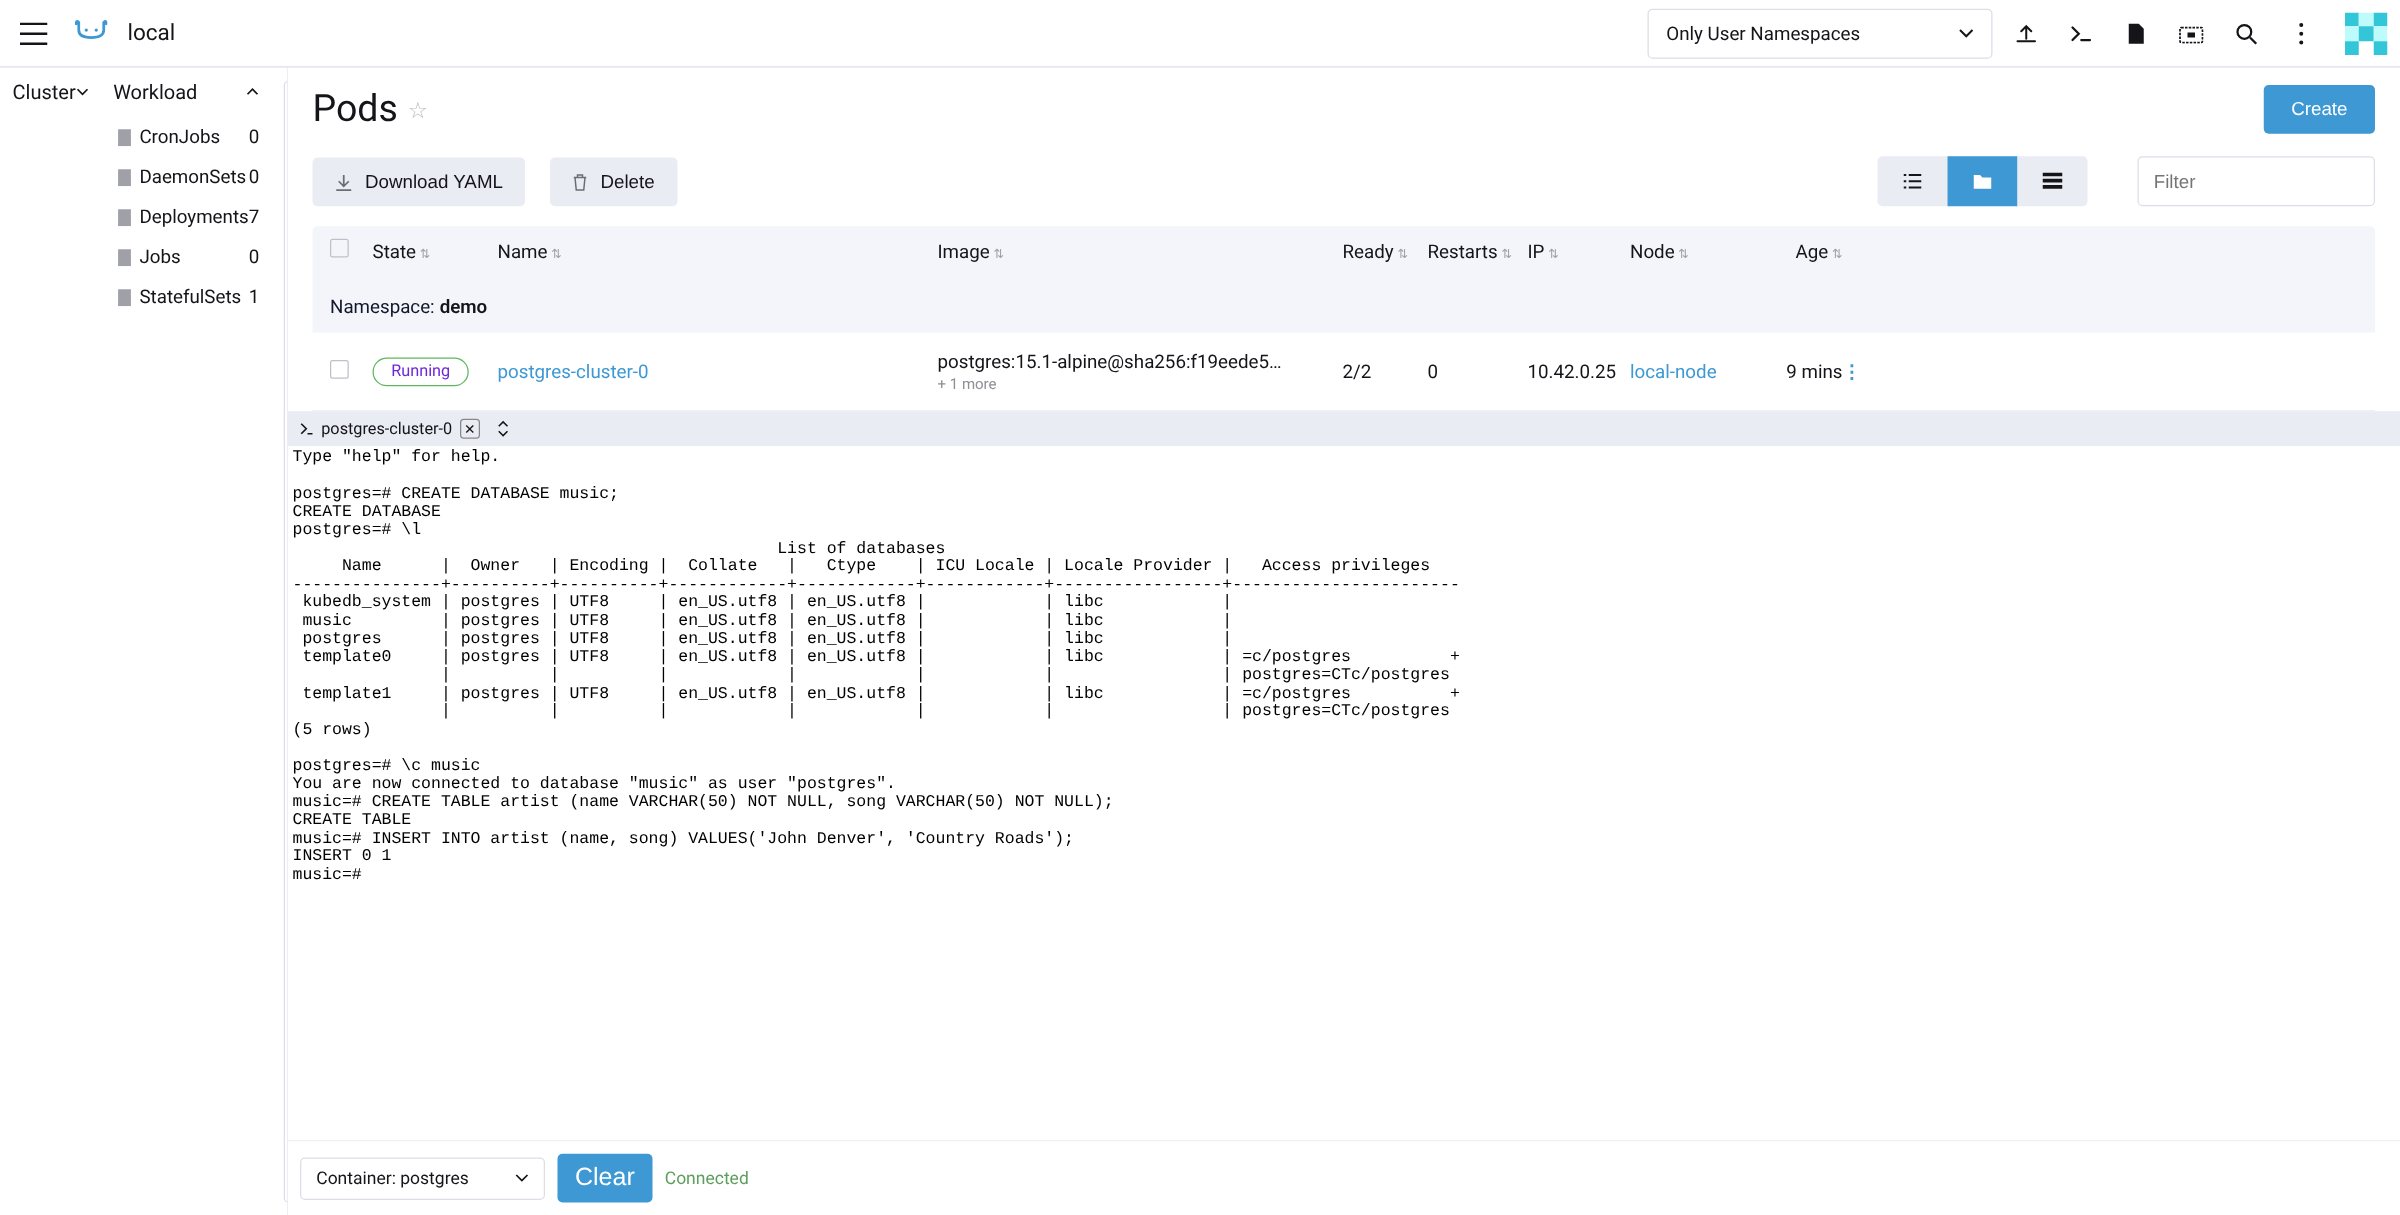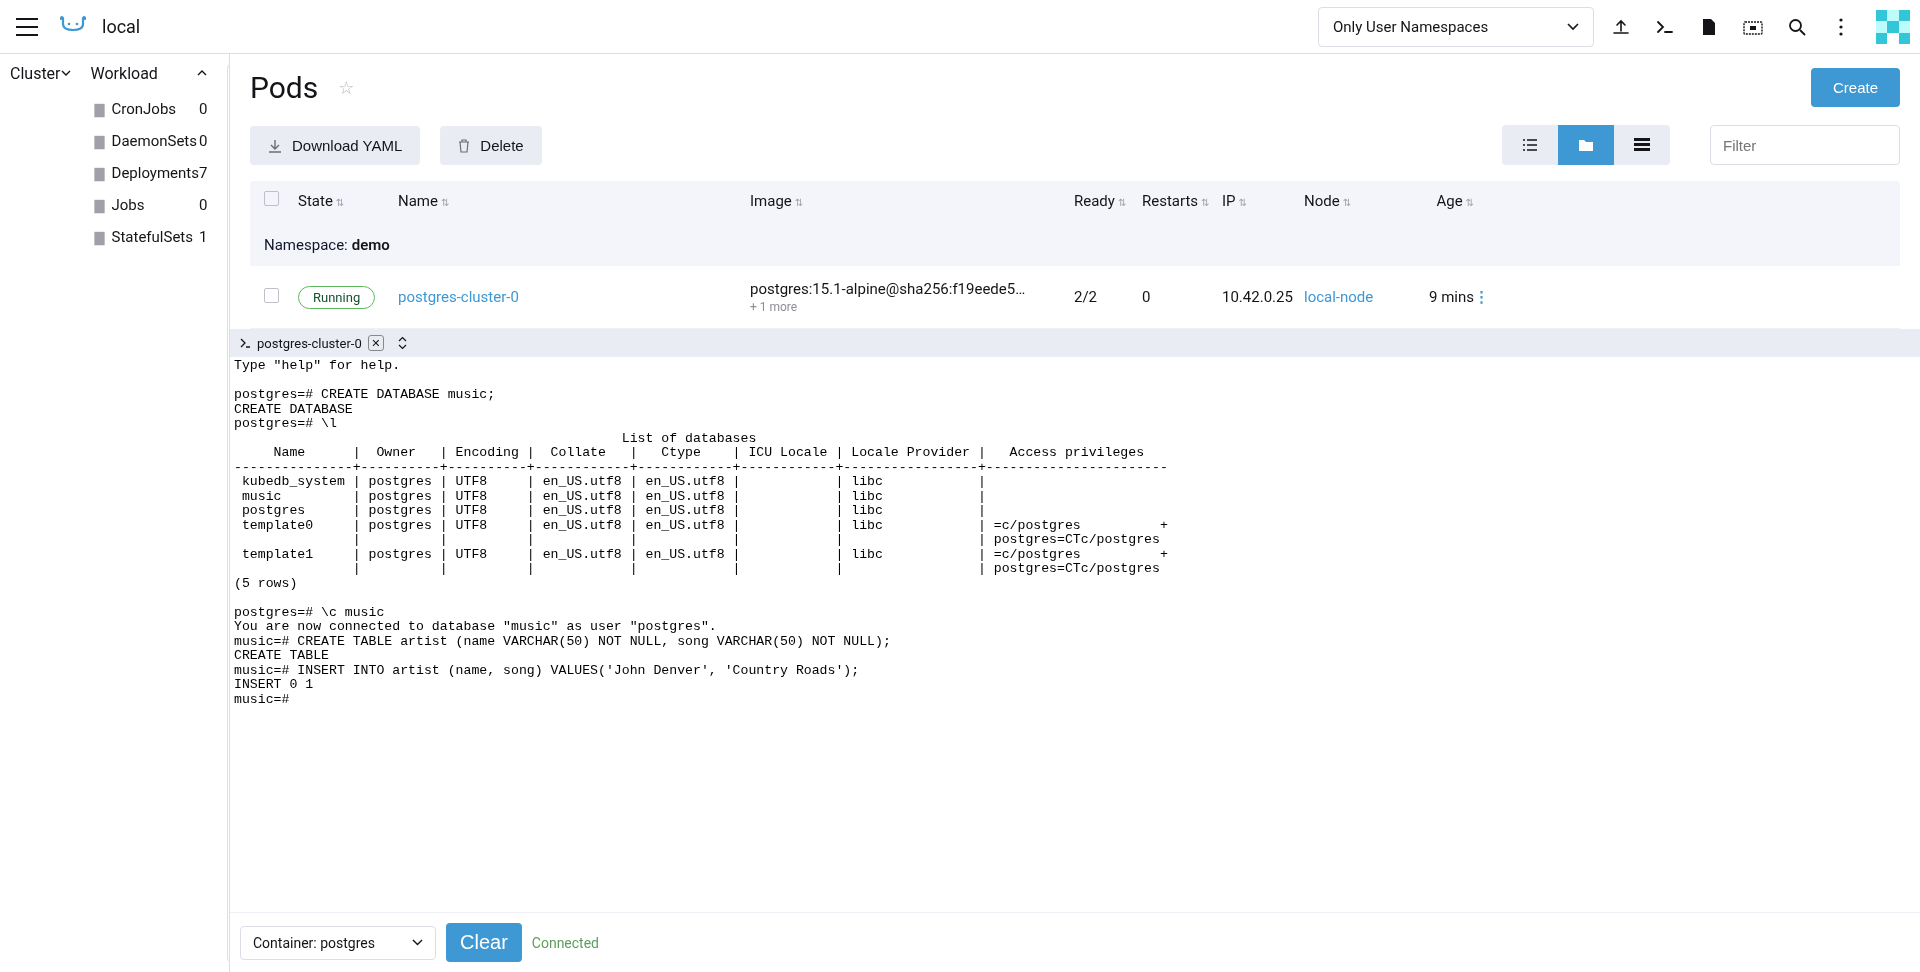--- a/index.html
+++ b/index.html
@@ -29,21 +29,21 @@
 .nav-item-left { display: flex; align-items: center; gap: 7px; }
 .folder-icon { color: #a0a0a8; font-size: 13px; }
 .nav-count { color: #141419; }
 .cluster-tools { margin: 10px; border: 1px solid #dcdee7; border-radius: 4px; padding: 10px; display: flex; align-items: center; justify-content: center; gap: 8px; cursor: pointer; font-size: 15px; }
 .version { padding: 10px; color: #8b5cf6; font-size: 20px; }
 
 
 .main { flex: 1; overflow: hidden; display: flex; flex-direction: column; }
 .page-top { padding: 14px 20px 0 20px; }
 .page-title-row { display: flex; align-items: center; justify-content: space-between; margin-bottom: 18px; }
-.page-title { font-size: 30px; font-weight: 400; display: flex; align-items: center; gap: 20px; }
+.page-title { font-size: 30px; font-weight: 400; display: flex; align-items: center; gap: 8px; }
 .star-icon { color: #b8b8c0; font-size: 18px; }
 .create-btn { background: #3d98d3; color: #fff; border: none; border-radius: 4px; padding: 11px 22px; font-size: 15px; cursor: pointer; }
 .toolbar-row { display: flex; align-items: flex-end; gap: 20px; margin-bottom: 16px; }
 .tool-btn { background: #eaecf3; border: none; border-radius: 4px; padding: 11px 18px; display: flex; align-items: center; gap: 10px; cursor: pointer; font-size: 15px; color: #141419; }
 .tool-btn .ico { color: #6c6c76; }
 .view-toggle { margin-left: auto; display: flex; }
 .vt-btn { width: 56px; height: 40px; background: #eaecf3; border: none; display: flex; align-items: center; justify-content: center; cursor: pointer; }
 .vt-btn.active { background: #3d98d3; color: #fff; }
 .vt-btn:first-child { border-radius: 4px 0 0 4px; }
 .vt-btn:last-child { border-radius: 0 4px 4px 0; }
@@ -63,21 +63,21 @@
 .col-age { width: 90px; text-align: right; }
 .col-menu { width: 30px; }
 .sort-ico { color: #a0a0a8; font-size: 10px; margin-left: 3px; }
 .check-box { width: 15px; height: 15px; border: 1px solid #c0c0c8; border-radius: 2px; display: inline-block; }
 
 .ns-row { background: #f4f5fa; padding: 16px 14px 12px 14px; font-size: 15px; display: flex; align-items: flex-end; }
 .ns-row .ns-label { color: #0f172a; }
 .ns-row .ns-val { font-weight: 600; margin-left: 4px; }
 
 .pod-row { display: flex; align-items: center; padding: 14px; border-bottom: 1px solid #eef0f5; font-size: 15px; }
-.state-badge { display: inline-block; border: 1px solid #5db85d; color: #14532d; border-radius: 16px; padding: 3px 14px; font-size: 13px; }
+.state-badge { display: inline-block; border: 1px solid #5db85d; color: #6d28d9; border-radius: 16px; padding: 3px 14px; font-size: 13px; }
 .link { color: #3d98d3; cursor: pointer; }
 .img-sub { color: #8e8e97; font-size: 12px; margin-top: 2px; }
 .row-menu { color: #3d98d3; font-weight: bold; cursor: pointer; }
 
 
 .term-bar { background: #eaecf3; height: 28px; display: flex; align-items: center; padding: 0 10px; gap: 8px; font-size: 13px; }
 .term-tab { display: flex; align-items: center; gap: 6px; }
 .term-close { border: 1px solid #888; border-radius: 3px; width: 16px; height: 16px; display: flex; align-items: center; justify-content: center; font-size: 11px; cursor: pointer; }
 .term-expand { margin-left: 6px; cursor: pointer; font-size: 12px; }
 .terminal { background: #fff; font-family: "Courier New", monospace; font-size: 13.2px; line-height: 1.1; padding: 2px 4px; white-space: pre; overflow: auto; flex: 1; color: #000; }

